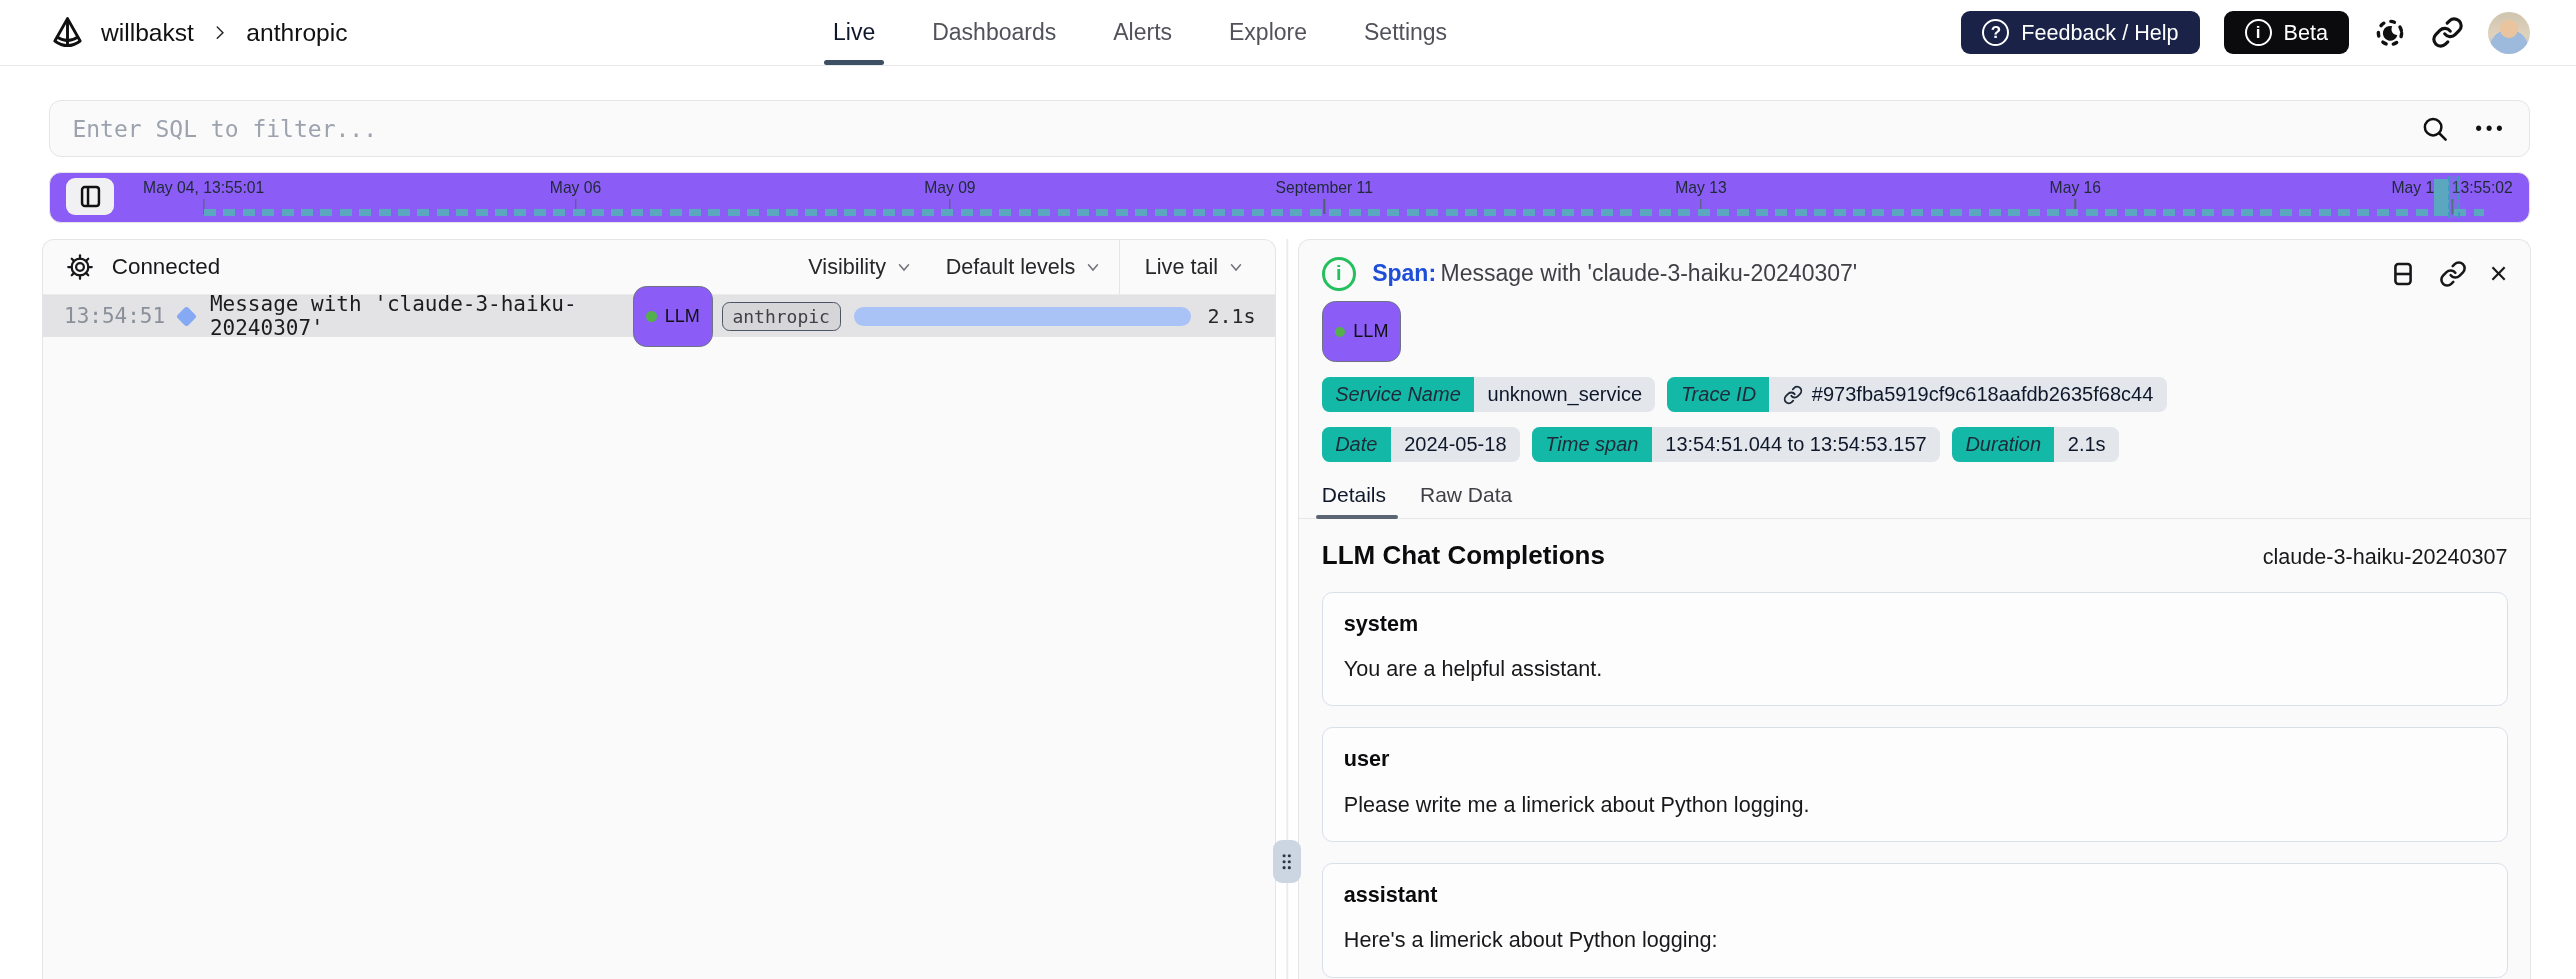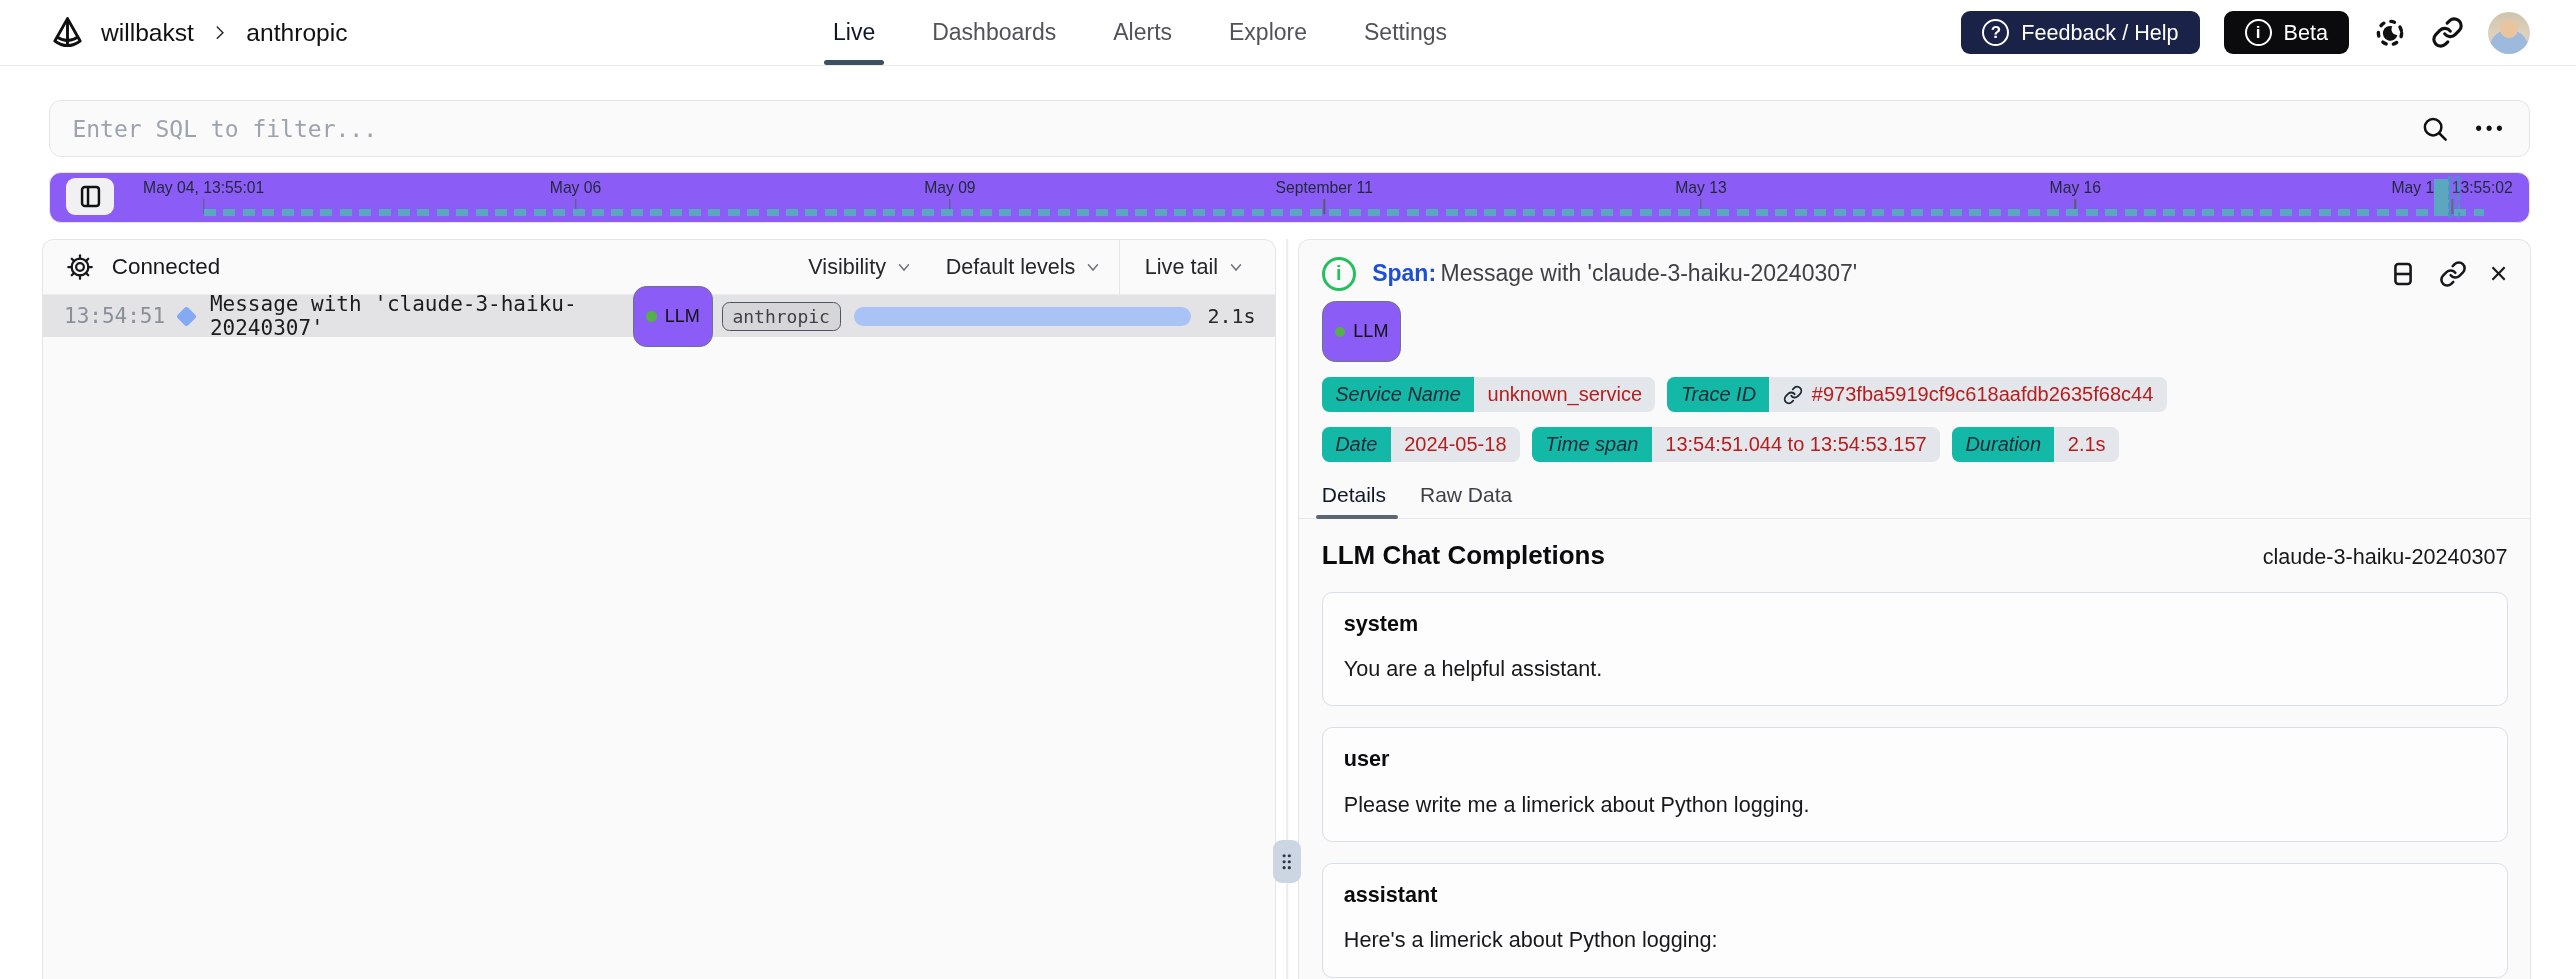--- a/index.html
+++ b/index.html
@@ -110,21 +110,21 @@
   .sp-title b { color:#1d4ed8; margin-right:4.5px; }
   .sp-icons { margin-left:auto; display:flex; align-items:center; gap:22.4px; }
   .sp-icons .ic { cursor:pointer; }
   .close-x { font-size:31px; line-height:1; color:#18181b; cursor:pointer; }
   .tag-row { padding:4.5px 22.4px 0; }
   .attr-row { display:flex; flex-wrap:wrap; gap:12px; padding:15px 22.4px 0; }
   .attr { display:flex; border-radius:7.5px; overflow:hidden; font-size:20px; }
   .attr-label { background:#14b8a6; padding:6px 13.4px; font-style:italic; color:#1f2937;
     display:flex; align-items:center; }
   .attr-value { background:#e3e7ec; padding:6px 13.4px; display:flex; align-items:center;
-    gap:9px; color:#b91c1c; }
+    gap:9px; color:#0f172a; }
   .tabs { display:flex; gap:34px; padding:21px 22.4px 0; border-bottom:1.5px solid #e5e7eb; }
   .tab { font-size:21px; color:#3f3f46; padding-bottom:10.4px; position:relative; cursor:pointer; }
   .tab.active { color:#0f172a; }
   .tab.active::after { content:""; position:absolute; left:-6px; right:-12px; bottom:-1.5px;
     height:3.7px; background:#5b6573; border-radius:2.2px; }
   .sp-content { padding:21px 22.4px; overflow:hidden; }
   .section-head { display:flex; justify-content:space-between; align-items:baseline; }
   .section-title { font-size:26px; font-weight:700; color:#0b0b0d; }
   .section-model { font-size:21.6px; color:#18181b; }
   .msg-card { margin-top:21px; border:1.5px solid #d8dfe9; border-radius:10.4px;

